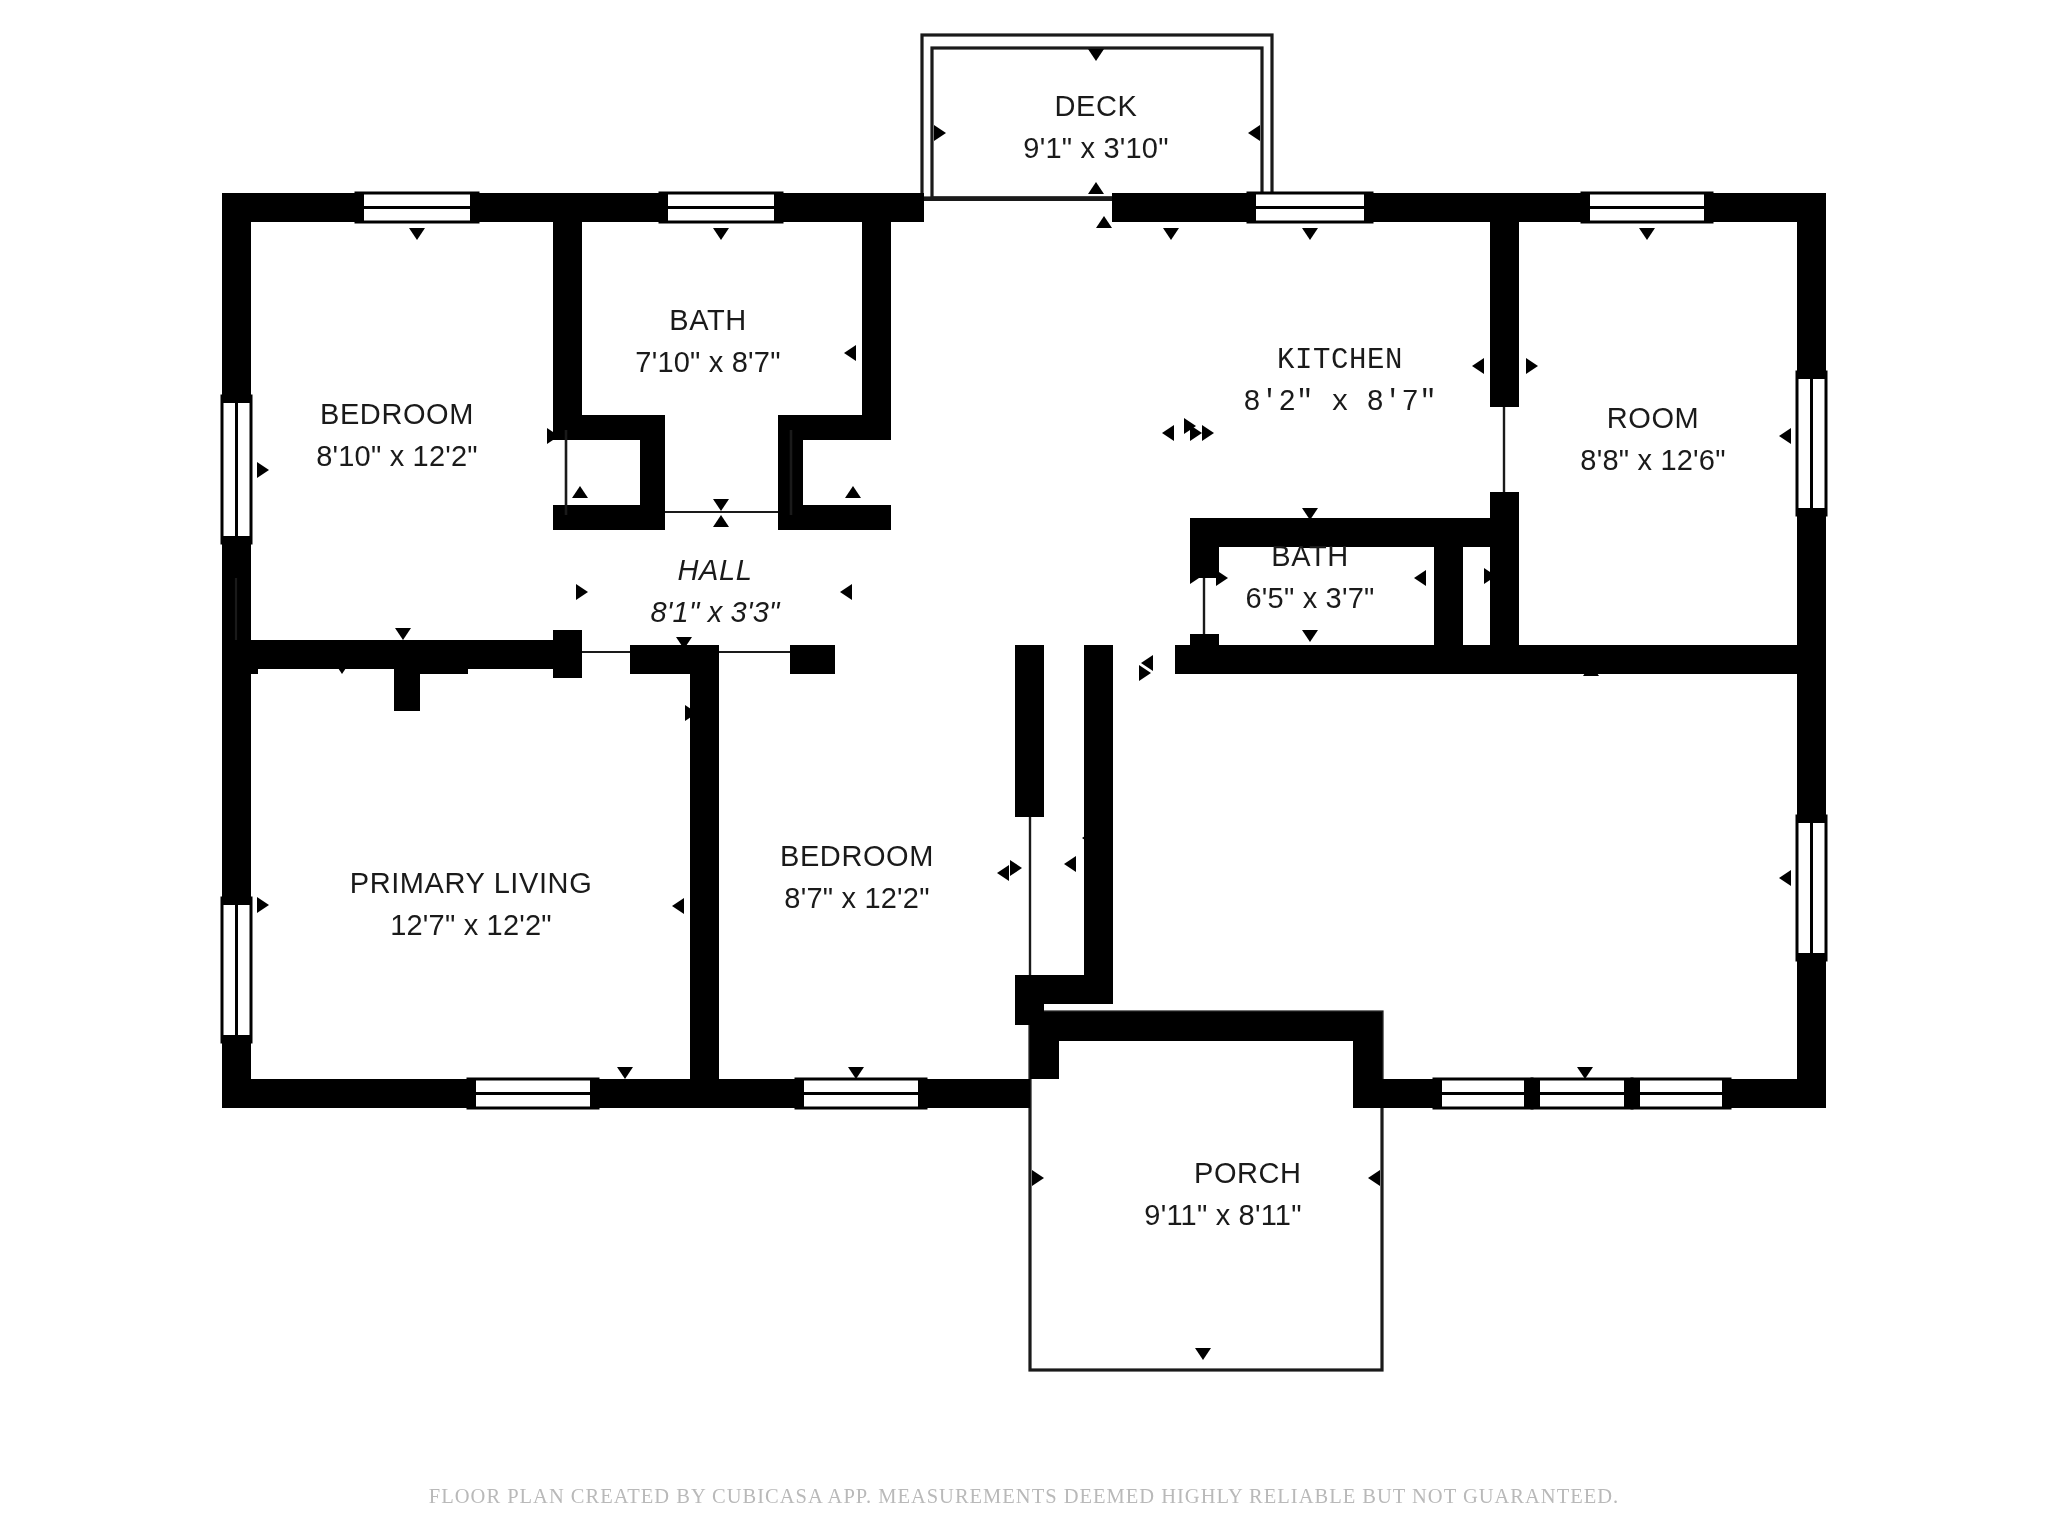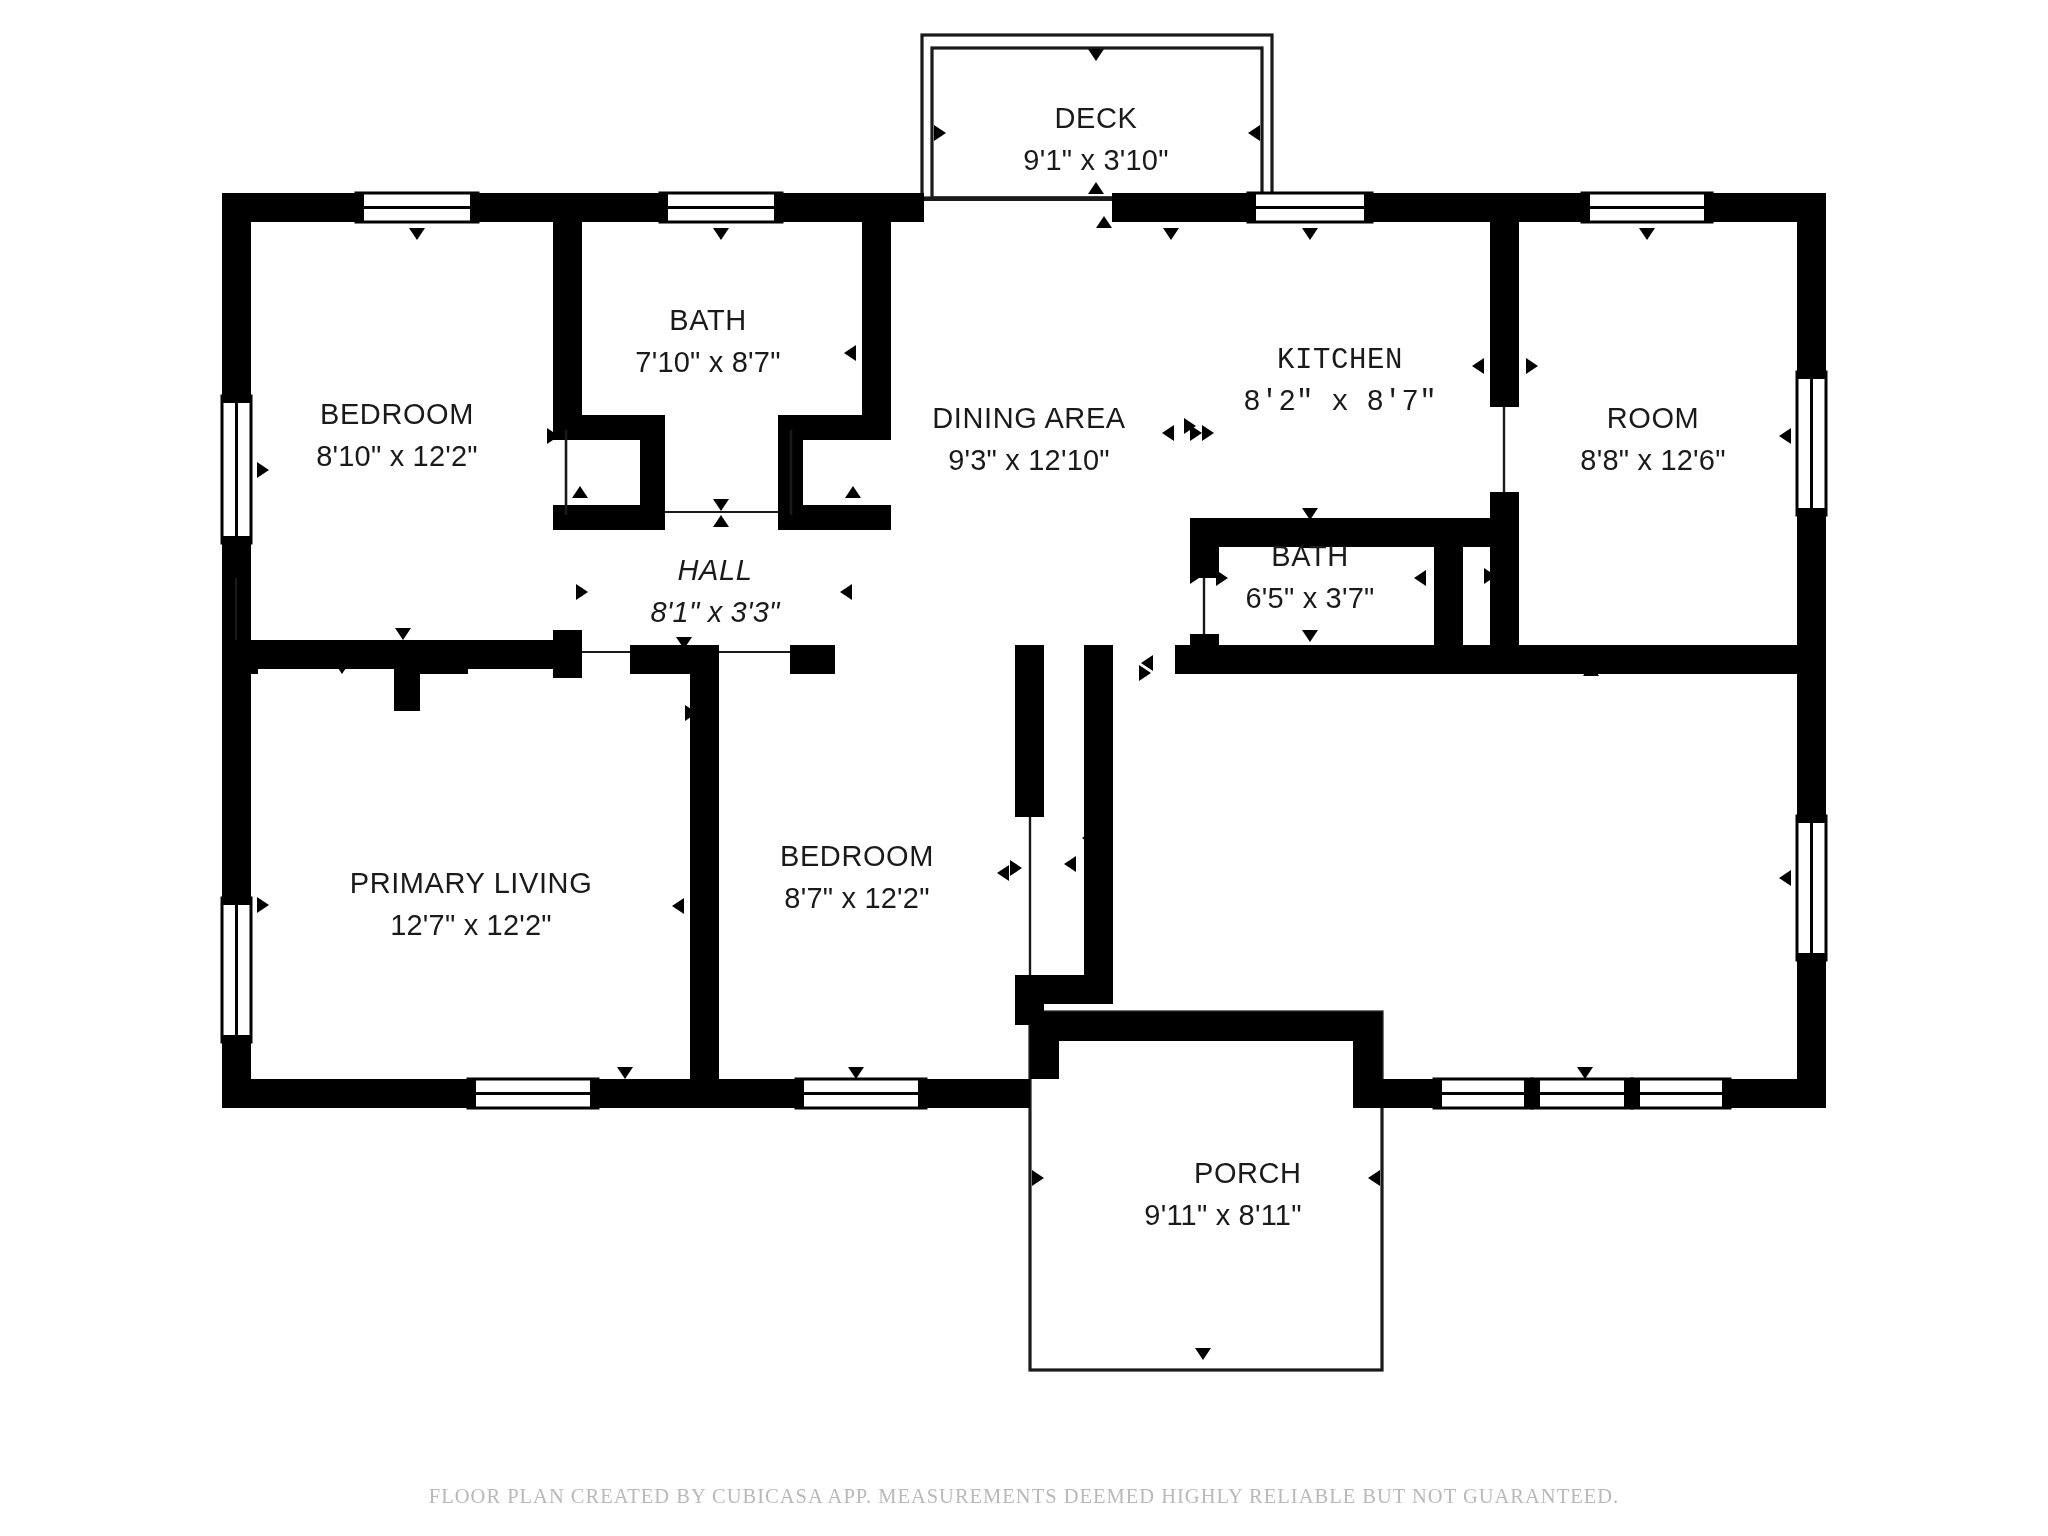--- a/index.html
+++ b/index.html
@@ -341,44 +341,40 @@
       <polygon points="684,898 684,914 672,906"></polygon>
     </g>
 
     <g fill="#000">
       <polygon points="1094,830 1094,846 1082,838"></polygon>
       <polygon points="1010,860 1010,876 1022,868"></polygon>
     </g>
 
   </svg>
 
-  <div class="room-label" style="left:1096px;top:128px;margin-top:12px;">
+  <div class="room-label" style="left:1096px;top:128px;">
     <span class="nm">DECK</span>
     <span class="dim">9'1" x 3'10"</span>
   </div>
 
   <div class="room-label" style="left:708px;top:342px;">
     <span class="nm">BATH</span>
     <span class="dim">7'10" x 8'7"</span>
   </div>
 
   <div class="room-label" style="left:397px;top:436px;">
     <span class="nm">BEDROOM</span>
     <span class="dim">8'10" x 12'2"</span>
   </div>
 
   <div class="room-label" style="left:1340px;top:382px;font-family:Liberation Mono, monospace;">
     <span class="nm">KITCHEN</span>
     <span class="dim">8'2" x 8'7"</span>
   </div>
 
-  <div class="room-label" style="left:1029px;top:440px;">
-    <span class="nm">DINING AREA</span>
-    <span class="dim">9'3" x 12'10"</span>
-  </div>
 
   <div class="room-label" style="left:1653px;top:440px;">
     <span class="nm">ROOM</span>
     <span class="dim">8'8" x 12'6"</span>
   </div>
 
   <div class="room-label" style="left:715px;top:592px;font-style:italic;">
     <span class="nm">HALL</span>
     <span class="dim">8'1" x 3'3"</span>
   </div>

